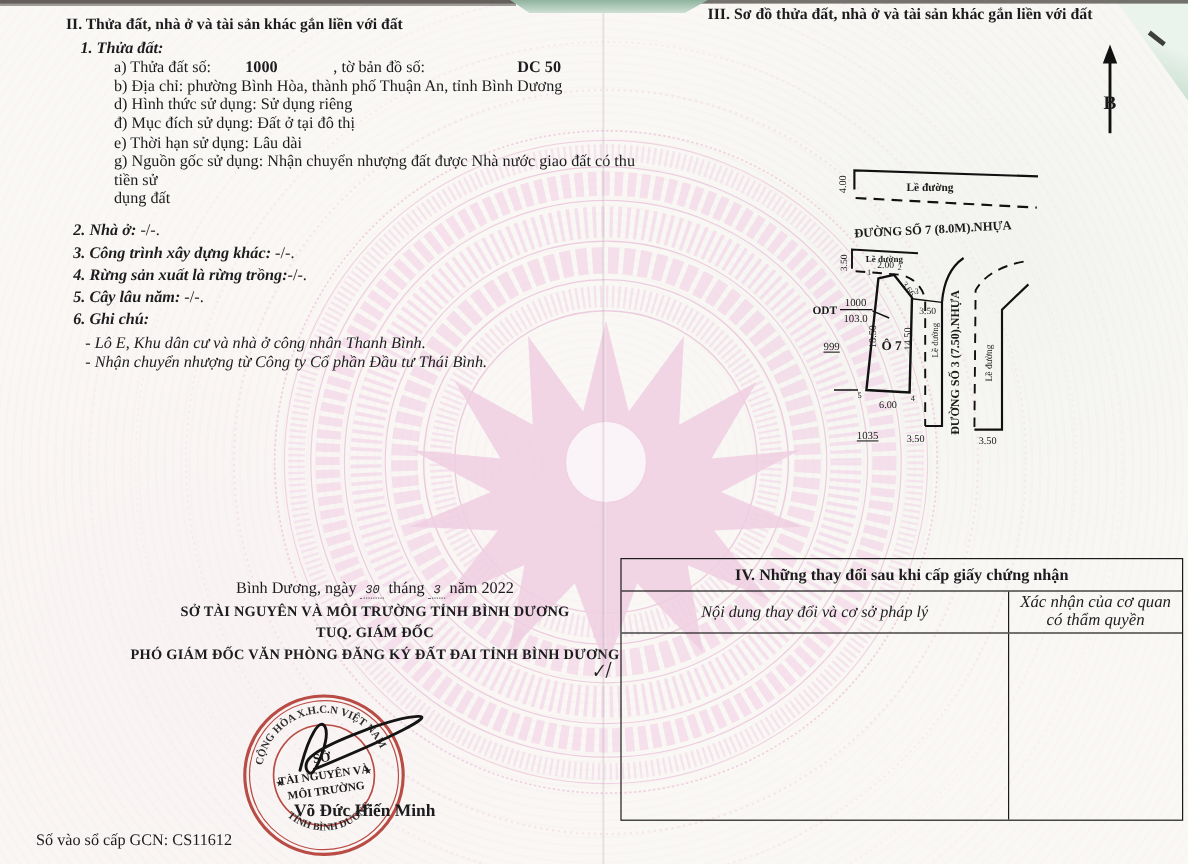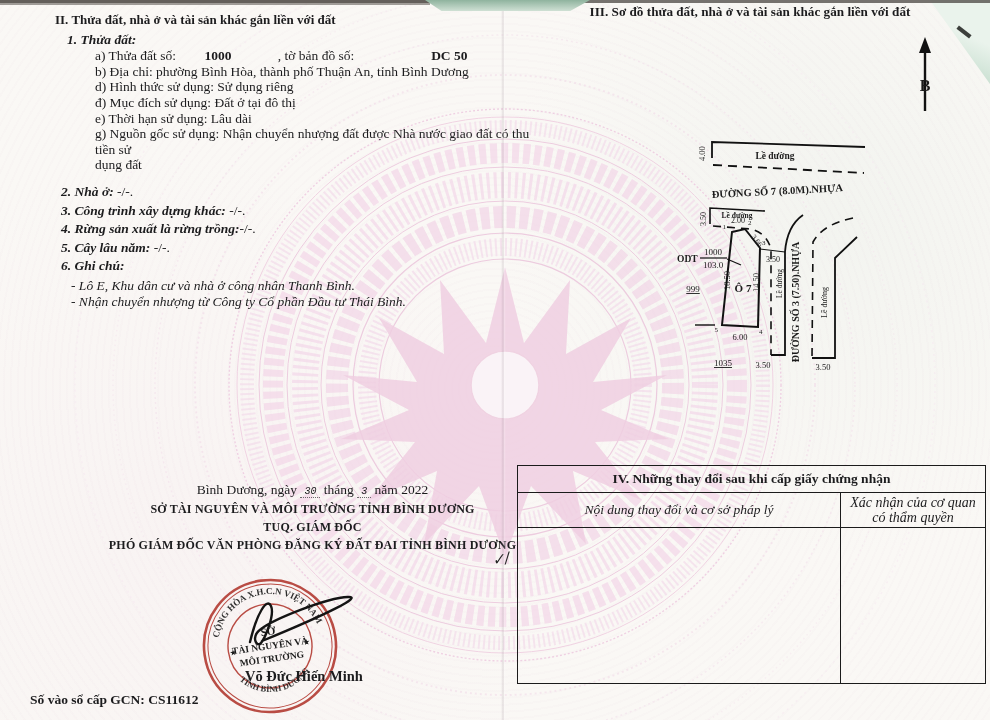--- a/index.html
+++ b/index.html
@@ -51,21 +51,21 @@
   .tbl .body{flex:1;display:flex;}
   .tbl .b1{width:322px;border-right:1.4px solid #1b1b1b;}
   .tbl .b2{flex:1;}
   
   .sig{left:0px;top:482px;width:625px;z-index:3;text-align:center;}
   .sig .date{font-size:13.5px;margin-bottom:2px;}
   .hand{font-family:Liberation Mono, monospace;font-style:italic;font-size:10px;
     border-bottom:1px dotted #6a6a6a;padding:0 4px;}
   .sig .l{font-weight:bold;font-size:12px;line-height:18px;letter-spacing:.2px;white-space:nowrap;}
   .signer{left:245px;top:668px;width:170px;z-index:5;font-weight:600;font-size:14.5px;}
-  .gcn{left:30px;top:692px;z-index:3;font-weight:bold;font-size:13.5px;}
+  .gcn{left:30px;top:692px;z-index:3;font-weight:normal;font-size:13.5px;}
   .tick{left:492px;top:550px;z-index:3;font-family:"DejaVu Serif",serif;font-style:italic;font-size:15px;color:#222;transform:rotate(-10deg);}
   svg text{font-family:"Liberation Serif", serif;fill:#1b1b1b;}
 </style>
 </head>
 <body>
 
 <div class="abs top-edge"></div>
 <div class="abs top-edge2"></div>
 <div class="abs teal-tab"></div>
 <div class="abs corner-green"></div>

